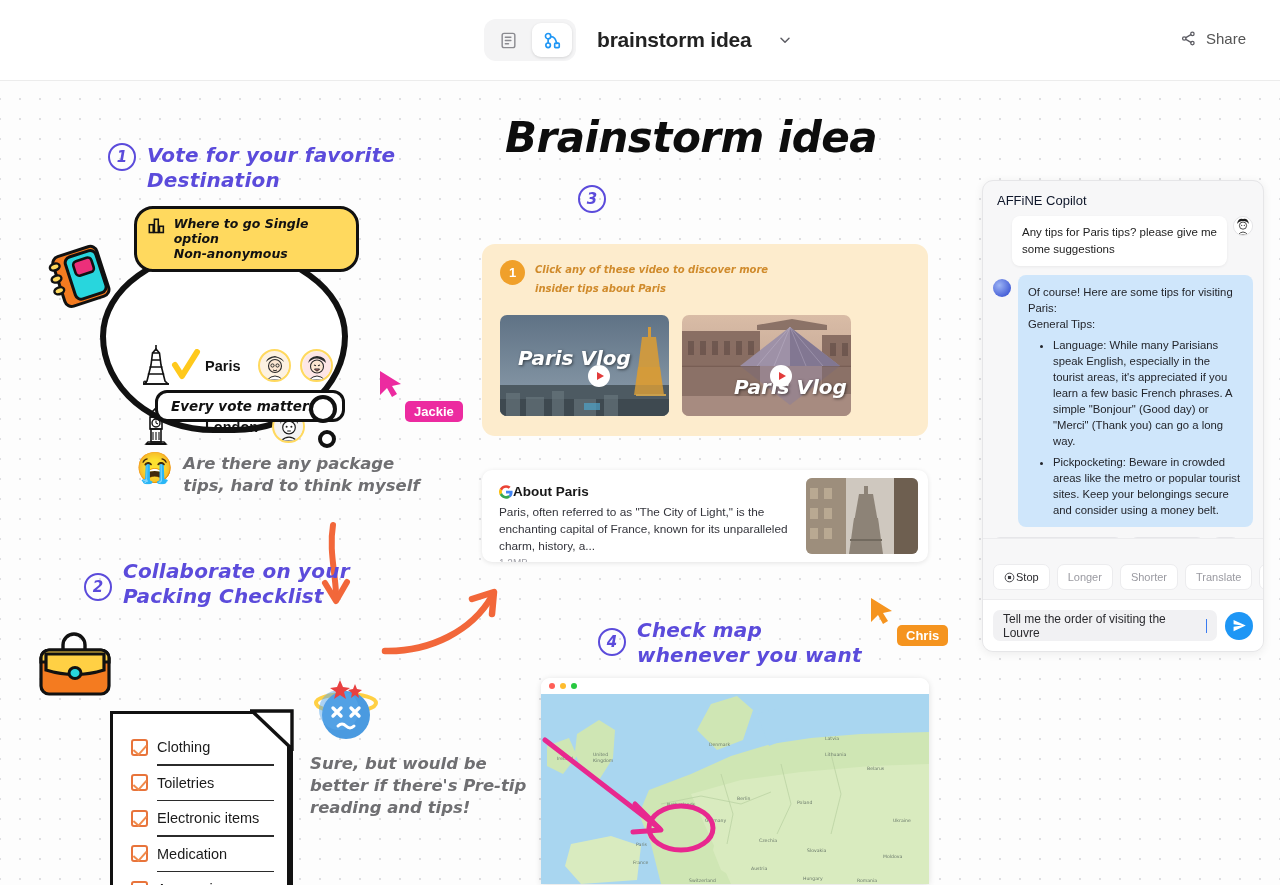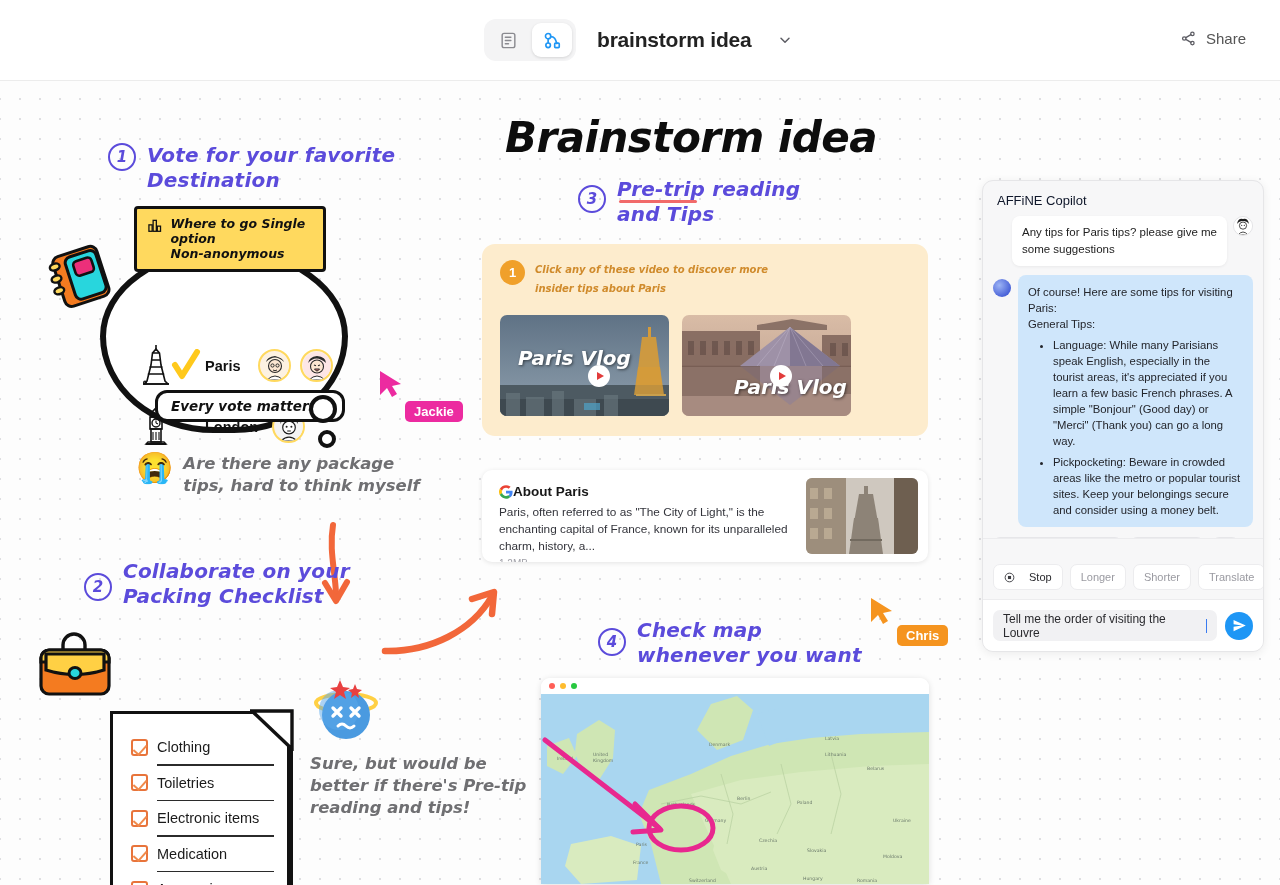--- a/index.html
+++ b/index.html
@@ -75,22 +75,22 @@
     font-size: 42px; color: #0d0d0d; letter-spacing: -.5px;
   }
 
   
   .poll-bubble {
     width: 248px; height: 186px; border: 6px solid #111;
     border-radius: 50% 50% 46% 46% / 48% 48% 52% 52%;
     background: #fff;
   }
   .poll-header {
-    width: 192px; background: #ffd95e; border: 3px solid #111;
-    border-radius: 4px; padding: 7px 10px 8px 10px;
+    width: 225px; background: #ffd95e; border: 3px solid #111;
+    border-radius: 19px; padding: 7px 10px 8px 10px;
     display: flex; gap: 8px; align-items: flex-start;
   }
   .poll-header-text {
     font-family: "DejaVu Sans", sans-serif; font-style: italic; font-weight: 700;
     font-size: 12.5px; line-height: 15px; color: #111;
   }
   .poll-opt { display: flex; align-items: center; gap: 6px; }
   .poll-opt-name { font-size: 14.5px; font-weight: 600; color: #111; }
   .avatar-c {
     width: 33px; height: 33px; border-radius: 50%; border: 2.5px solid #ffd95e;
@@ -225,21 +225,21 @@
     display: flex; align-items: center; gap: 5px; cursor: pointer;
   }
   .chip .pl { color: #7c7c83; font-size: 13px; line-height: 1; }
   .act-row {
     display: flex; gap: 7px; padding: 9px 10px; border-top: 1px solid #ececee;
     background: #f7f7f8;
   }
   .act {
     background: #fff; border: 1px solid #ececee; border-radius: 7px;
     font-size: 11px; color: #9a9aa1; padding: 6px 10px; white-space: nowrap; cursor: pointer;
-    display: flex; align-items: center; gap: 14px; margin-top: 16px;
+    display: flex; align-items: center; gap: 1px; margin-top: 16px;
   }
   .act.stop { color: #2a2a2e; }
   .cop-input-wrap {
     background: #fff; padding: 10px; display: flex; align-items: center; gap: 8px;
     border-top: 1px solid #ececee;
   }
   .cop-input {
     flex: 1; background: #f1f1f3; border-radius: 7px; height: 31px;
     display: flex; align-items: center; padding: 0 10px; font-size: 12px; color: #2a2a2e;
     cursor: text;
@@ -485,25 +485,20 @@
       <div>reading and tips!</div>
     </div>
 
     <svg class="abs" style="left:380px; top:505px;" width="125" height="75" viewBox="0 0 125 75">
       <path d="M5 65 C50 66, 92 45, 112 10" stroke="#f2673a" stroke-width="6.5" fill="none" stroke-linecap="round"></path>
       <path d="M92 13 L114 6 L112 28" stroke="#f2673a" stroke-width="6.5" fill="none" stroke-linecap="round" stroke-linejoin="round"></path>
     </svg>
 
     <div class="abs" style="left:578px; top:96px; display:flex; gap:11px; align-items:flex-start;">
       <div class="step-num" style="margin-top:8px;">3</div>
-      <div class="hand step-label" style="position:relative;">
-        <div>Pre-trip reading</div>
-        <div style="position:absolute; left:2px; top:23px; width:78px; height:3px; background:#f16a6a; border-radius:2px;"></div>
-        <div>and Tips</div>
-      </div>
     </div>
 
     <div class="abs tips-card" style="left:482px; top:163px;">
       <div style="display:flex; gap:10px; align-items:flex-start;">
         <div class="tips-num">1</div>
         <div class="tips-text">
           <div>Click any of these video to discover more</div>
           <div>insider tips about Paris</div>
         </div>
       </div>

